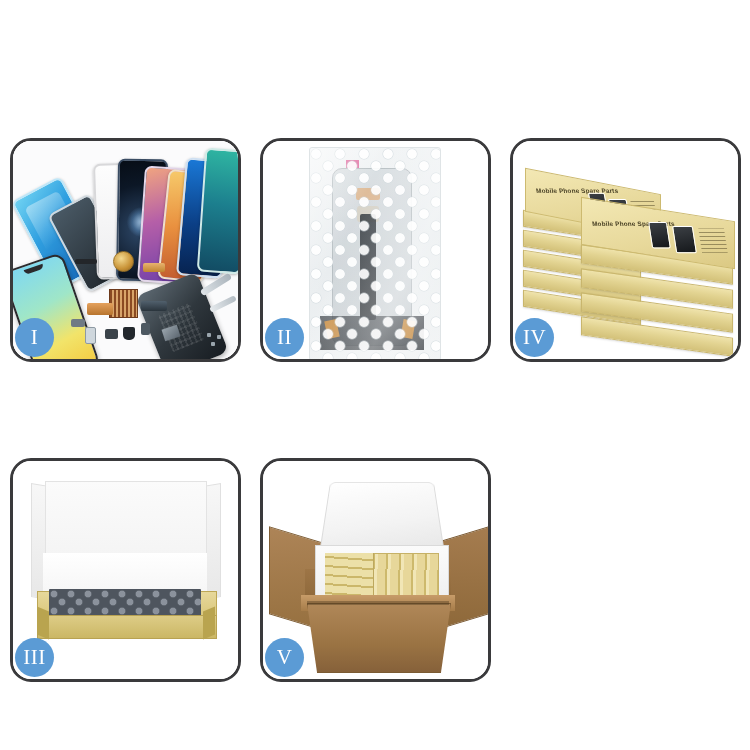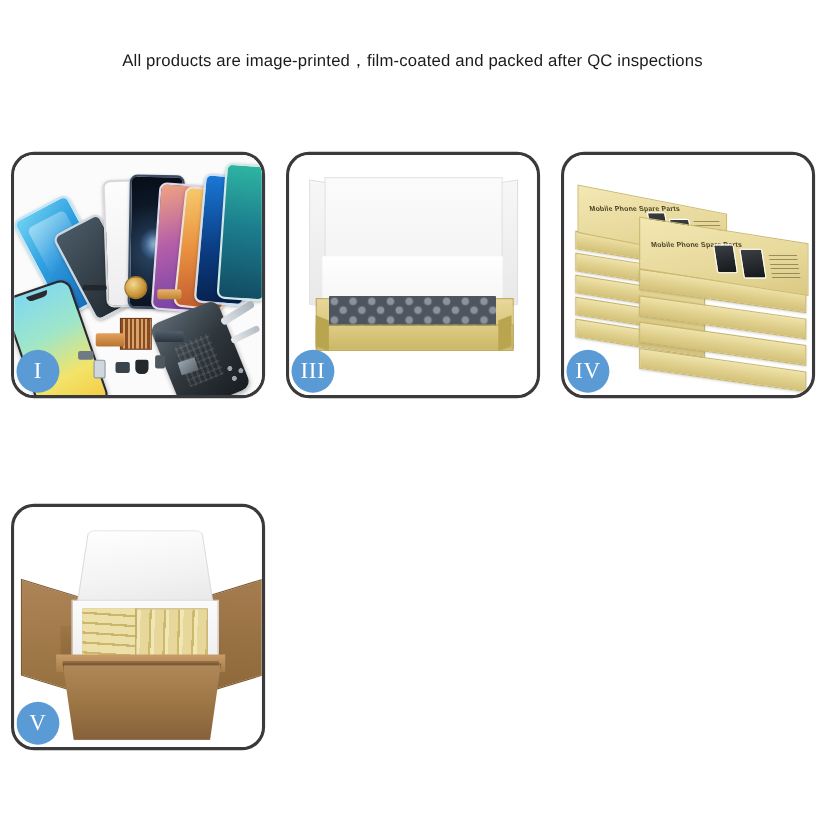--- a/index.html
+++ b/index.html
@@ -420,21 +420,20 @@
     position:absolute; left:108px; top:12px; width:108px; height:26px;
     background: linear-gradient(180deg, rgba(235,240,243,.85), rgba(215,224,229,.35));
     transform: rotate(14deg);
     border-radius: 3px;
   }
 </style>
 </head>
 <body>
 
 <div class="header">
-  <div class="subtitle">All products are image-printed，film-coated and packed after QC inspections</div>
 </div>
 
 <div class="grid">
 
   <div class="panel">
     <div class="panel-clip">
       <div class="p1-bg"></div>
       <div class="screen-fan">
         <div class="sf sf-blue"></div>
         <div class="sf sf-dark"></div>
@@ -459,67 +458,84 @@
       <div class="part mini4"></div>
       <div class="part mini5"></div>
       <div class="part mini6"></div>
       <div class="part tool1"></div>
       <div class="part tool2"></div>
       <div class="part screws"></div>
     </div>
     <div class="badge">I</div>
   </div>
 
+  <div class="panel">
+    <div class="panel-clip">
+      <div class="p2-bag">
+        <div class="p2-screen"></div>
+        <div class="p2-pad"></div>
+        <div class="p2-conn"></div>
+        <div class="p2-flex"></div>
+        <div class="p2-strip"></div>
+        <div class="p2-gold1"></div>
+        <div class="p2-gold2"></div>
+        <div class="p2-pink"></div>
+        <div class="bubbles"></div>
+        <div class="bag-sheen"></div>
+      </div>
+    </div>
+    <div class="badge">II</div>
+  </div>
+
+  <div class="panel">
+    <div class="panel-clip">
+      <div class="stack">
+
+        <div class="box-l" style="left:4px;  top:68px;  width:116px; height:15px; transform:skewY(9deg);"></div>
+        <div class="box-l" style="left:4px;  top:88px;  width:116px; height:15px; transform:skewY(9deg);"></div>
+        <div class="box-l" style="left:4px;  top:108px; width:116px; height:15px; transform:skewY(9deg);"></div>
+        <div class="box-l" style="left:4px;  top:128px; width:116px; height:15px; transform:skewY(9deg);"></div>
+        <div class="box-l" style="left:4px;  top:148px; width:116px; height:15px; transform:skewY(9deg);"></div>
+
+        <div class="box-l" style="left:62px; top:104px; width:150px; height:17px; transform:skewY(8deg);"></div>
+        <div class="box-l" style="left:62px; top:128px; width:150px; height:17px; transform:skewY(8deg);"></div>
+        <div class="box-l" style="left:62px; top:152px; width:150px; height:17px; transform:skewY(8deg);"></div>
+        <div class="box-l" style="left:62px; top:176px; width:150px; height:17px; transform:skewY(8deg);"></div>
+
+        <div class="lid-top" style="left:6px; top:30px; width:134px; height:42px; transform: skewY(11deg);">
+          <div class="lid-label" style="left:10px; top:16px; transform: rotate(-11deg);">Mobile Phone Spare Parts</div>
+          <div class="lid-photo" style="left:64px; top:10px; width:15px; height:22px; transform:rotate(-11deg);"></div>
+          <div class="lid-photo" style="left:84px; top:12px; width:17px; height:23px; transform:rotate(-11deg);"></div>
+          <div class="lid-lines" style="left:106px; top:8px; width:24px; height:22px; transform:rotate(-11deg);"></div>
+        </div>
+
+        <div class="lid-top" style="left:62px; top:58px; width:152px; height:46px; transform: skewY(9deg);">
+          <div class="lid-label" style="left:10px; top:20px; transform: rotate(-9deg);">Mobile Phone Spare Parts</div>
+          <div class="lid-photo" style="left:68px; top:12px; width:17px; height:24px; transform:rotate(-9deg);"></div>
+          <div class="lid-photo" style="left:92px; top:12px; width:19px; height:25px; transform:rotate(-9deg);"></div>
+          <div class="lid-lines" style="left:118px; top:10px; width:26px; height:24px; transform:rotate(-9deg);"></div>
+        </div>
+      </div>
+    </div>
+    <div class="badge">IV</div>
+  </div>
 
   <div class="panel">
     <div class="panel-clip">
       <div class="p3-lidflapL"></div>
       <div class="p3-lidflapR"></div>
       <div class="p3-lidback"></div>
       <div class="p3-foam"></div>
       <div class="p3-tray"></div>
       <div class="p3-bubblefill"></div>
       <div class="p3-trayfront"></div>
       <div class="p3-cornerL"></div>
       <div class="p3-cornerR"></div>
     </div>
     <div class="badge">III</div>
-  </div>
-
-  <div class="panel">
-    <div class="panel-clip">
-      <div class="stack">
-
-        <div class="box-l" style="left:4px;  top:68px;  width:116px; height:15px; transform:skewY(9deg);"></div>
-        <div class="box-l" style="left:4px;  top:88px;  width:116px; height:15px; transform:skewY(9deg);"></div>
-        <div class="box-l" style="left:4px;  top:108px; width:116px; height:15px; transform:skewY(9deg);"></div>
-        <div class="box-l" style="left:4px;  top:128px; width:116px; height:15px; transform:skewY(9deg);"></div>
-        <div class="box-l" style="left:4px;  top:148px; width:116px; height:15px; transform:skewY(9deg);"></div>
-
-        <div class="box-l" style="left:62px; top:104px; width:150px; height:17px; transform:skewY(8deg);"></div>
-        <div class="box-l" style="left:62px; top:128px; width:150px; height:17px; transform:skewY(8deg);"></div>
-        <div class="box-l" style="left:62px; top:152px; width:150px; height:17px; transform:skewY(8deg);"></div>
-        <div class="box-l" style="left:62px; top:176px; width:150px; height:17px; transform:skewY(8deg);"></div>
-
-        <div class="lid-top" style="left:6px; top:30px; width:134px; height:42px; transform: skewY(11deg);">
-          <div class="lid-label" style="left:10px; top:16px; transform: rotate(-11deg);">Mobile Phone Spare Parts</div>
-          <div class="lid-photo" style="left:64px; top:10px; width:15px; height:22px; transform:rotate(-11deg);"></div>
-          <div class="lid-photo" style="left:84px; top:12px; width:17px; height:23px; transform:rotate(-11deg);"></div>
-          <div class="lid-lines" style="left:106px; top:8px; width:24px; height:22px; transform:rotate(-11deg);"></div>
-        </div>
-
-        <div class="lid-top" style="left:62px; top:58px; width:152px; height:46px; transform: skewY(9deg);">
-          <div class="lid-label" style="left:10px; top:20px; transform: rotate(-9deg);">Mobile Phone Spare Parts</div>
-          <div class="lid-photo" style="left:68px; top:12px; width:17px; height:24px; transform:rotate(-9deg);"></div>
-          <div class="lid-photo" style="left:92px; top:12px; width:19px; height:25px; transform:rotate(-9deg);"></div>
-          <div class="lid-lines" style="left:118px; top:10px; width:26px; height:24px; transform:rotate(-9deg);"></div>
-        </div>
-      </div>
-    </div>
-    <div class="badge">IV</div>
   </div>
 
   <div class="panel">
     <div class="panel-clip">
       <div class="p5-flapL"></div>
       <div class="p5-flapR"></div>
       <div class="p5-cartonback"></div>
       <div class="p5-foamlid"></div>
       <div class="p5-foambox"></div>
       <div class="p5-contents"></div>

